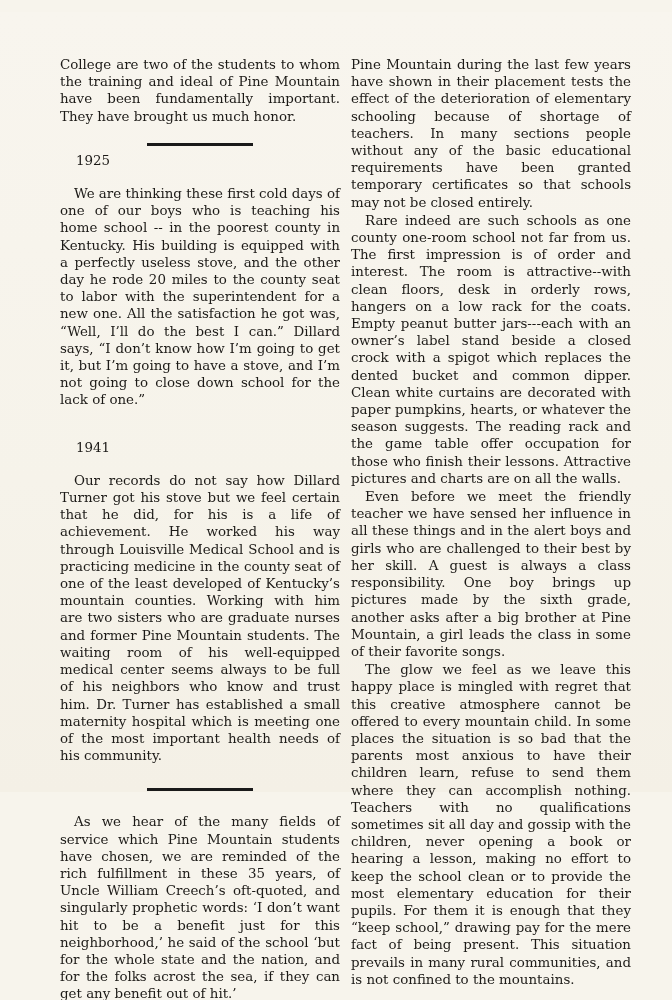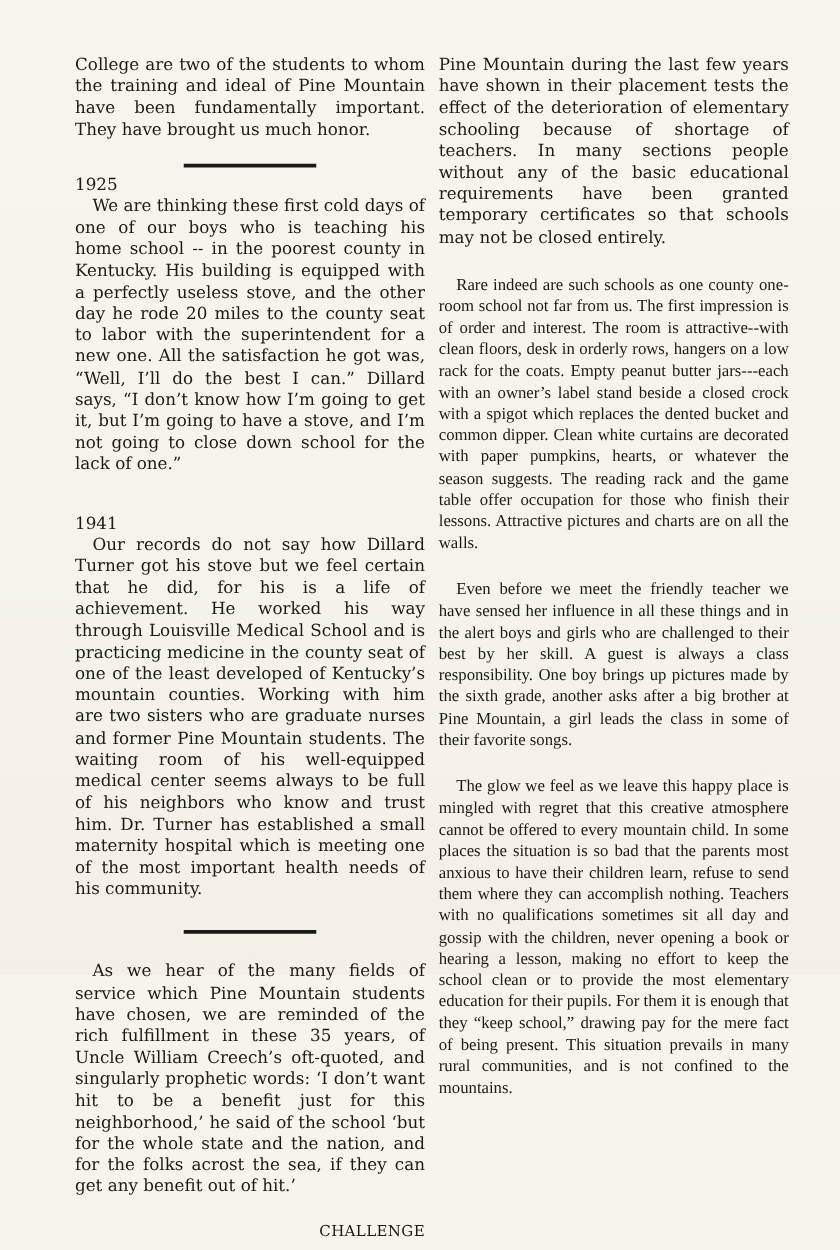--- a/index.html
+++ b/index.html
@@ -5,41 +5,41 @@
   html, body { margin: 0; padding: 0; }
   body {
     width: 672px; height: 1000px;
     background: #f7f4ec;
     position: relative;
     overflow: hidden;
     font-family: "DejaVu Serif", "Liberation Serif", serif;
     color: #1c1a17;
   }
   .page {
-    position: absolute; left: 0; top: 0; width: 672px; height: 780px;
+    position: absolute; left: 0; top: 12px; width: 672px; height: 780px;
     background: linear-gradient(180deg, #f8f5ee 0%, #f6f3ea 60%, #f4f0e6 100%);
   }
   .col {
     position: absolute;
     top: 44px;
     width: 280px;
     font-size: 13.4px;
     line-height: 17.2px;
     text-align: justify;
   }
   .col-left { left: 60px; }
   .col-right { left: 351px; }
   p { margin: 0; }
   .indent { text-indent: 14px; }
-  .gap-sm { margin-top: 20px; font-family: Liberation Serif, serif; }
+  .gap-sm { margin-top: 1px; }
   .rule {
     width: 106px; height: 3px; background: #1a1a1a;
     margin: 0 auto;
   }
-  .year { margin: 0; }
+  .year { margin: 16px; }
   .heading {
     text-align: right;
     font-size: 12px;
     letter-spacing: 0.3px;
   }
 </style>
 </head>
 <body>
 
 <div class="page">

